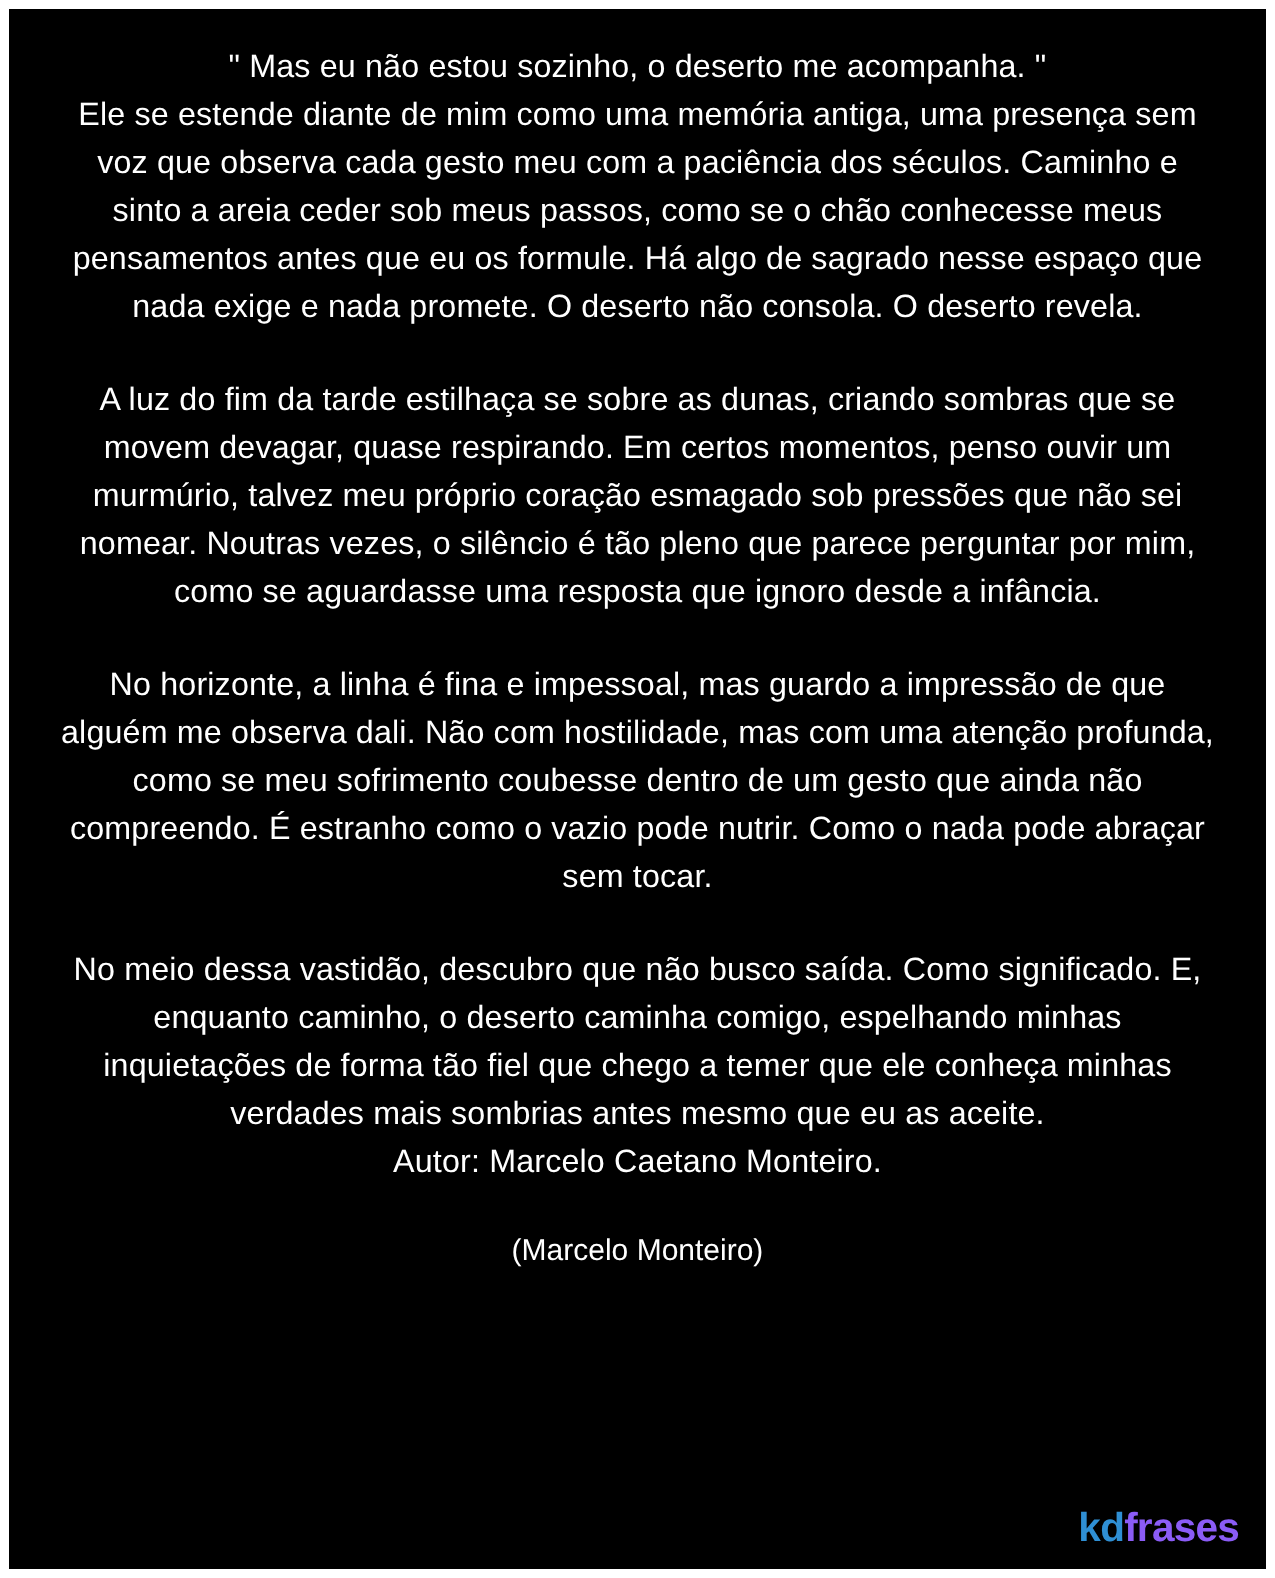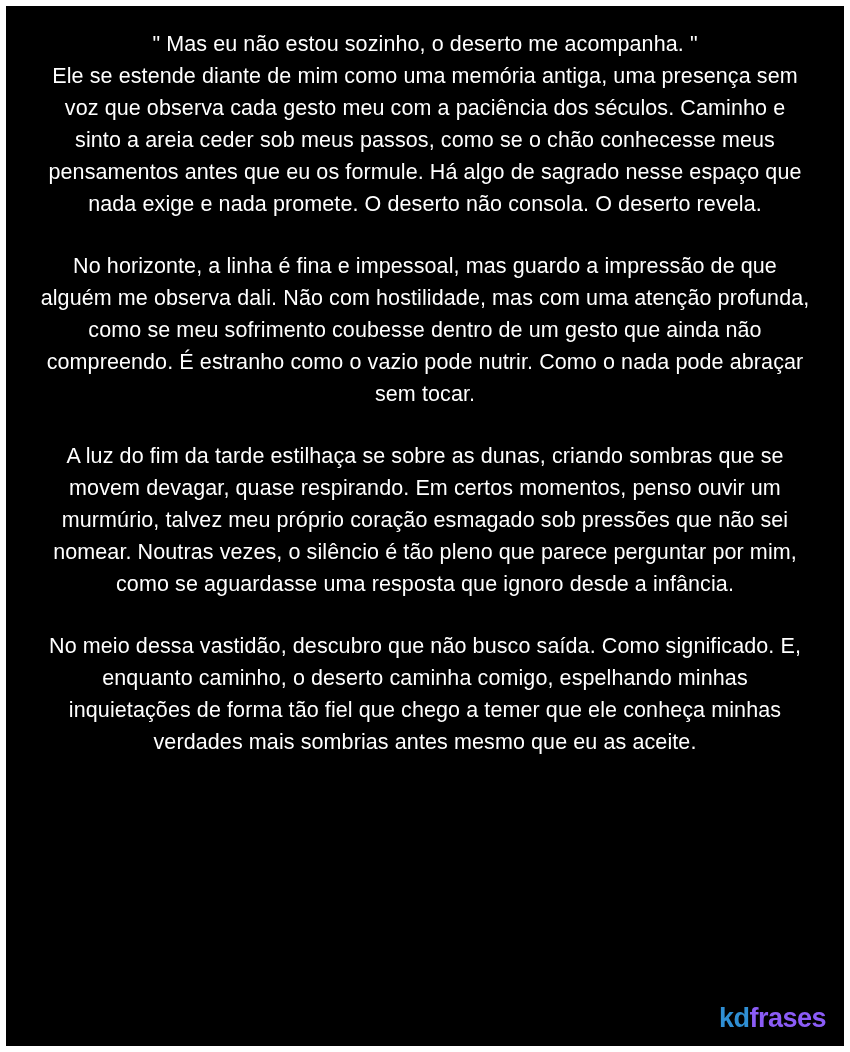--- a/index.html
+++ b/index.html
@@ -67,24 +67,26 @@
   }
 </style>
 </head>
 <body>
 
 <div class="quote-card">
 
   <div class="quote-body">
     <p class="para">" Mas eu não estou sozinho, o deserto me acompanha. "
 Ele se estende diante de mim como uma memória antiga, uma presença sem voz que observa cada gesto meu com a paciência dos séculos. Caminho e sinto a areia ceder sob meus passos, como se o chão conhecesse meus pensamentos antes que eu os formule. Há algo de sagrado nesse espaço que nada exige e nada promete. O deserto não consola. O deserto revela.</p>
+    <p class="para">A luz do fim da tarde estilhaça se sobre as dunas, criando sombras que se movem devagar, quase respirando. Em certos momentos, penso ouvir um murmúrio, talvez meu próprio coração esmagado sob pressões que não sei nomear. Noutras vezes, o silêncio é tão pleno que parece perguntar por mim, como se aguardasse uma resposta que ignoro desde a infância.</p>
     <p class="para">No horizonte, a linha é fina e impessoal, mas guardo a impressão de que alguém me observa dali. Não com hostilidade, mas com uma atenção profunda, como se meu sofrimento coubesse dentro de um gesto que ainda não compreendo. É estranho como o vazio pode nutrir. Como o nada pode abraçar sem tocar.</p>
-    <p class="para">A luz do fim da tarde estilhaça se sobre as dunas, criando sombras que se movem devagar, quase respirando. Em certos momentos, penso ouvir um murmúrio, talvez meu próprio coração esmagado sob pressões que não sei nomear. Noutras vezes, o silêncio é tão pleno que parece perguntar por mim, como se aguardasse uma resposta que ignoro desde a infância.</p>
     <p class="para">No meio dessa vastidão, descubro que não busco saída. Como significado. E, enquanto caminho, o deserto caminha comigo, espelhando minhas inquietações de forma tão fiel que chego a temer que ele conheça minhas verdades mais sombrias antes mesmo que eu as aceite.</p>
+    <p class="author-line">Autor: Marcelo Caetano Monteiro.</p>
   </div>
 
+  <div class="attribution">(Marcelo Monteiro)</div>
 
   <div class="brand">
     <span class="brand-kd">kd</span>
       <span class="brand-frases">frases</span>
   </div>
 
 </div>
 
 </body></html>

